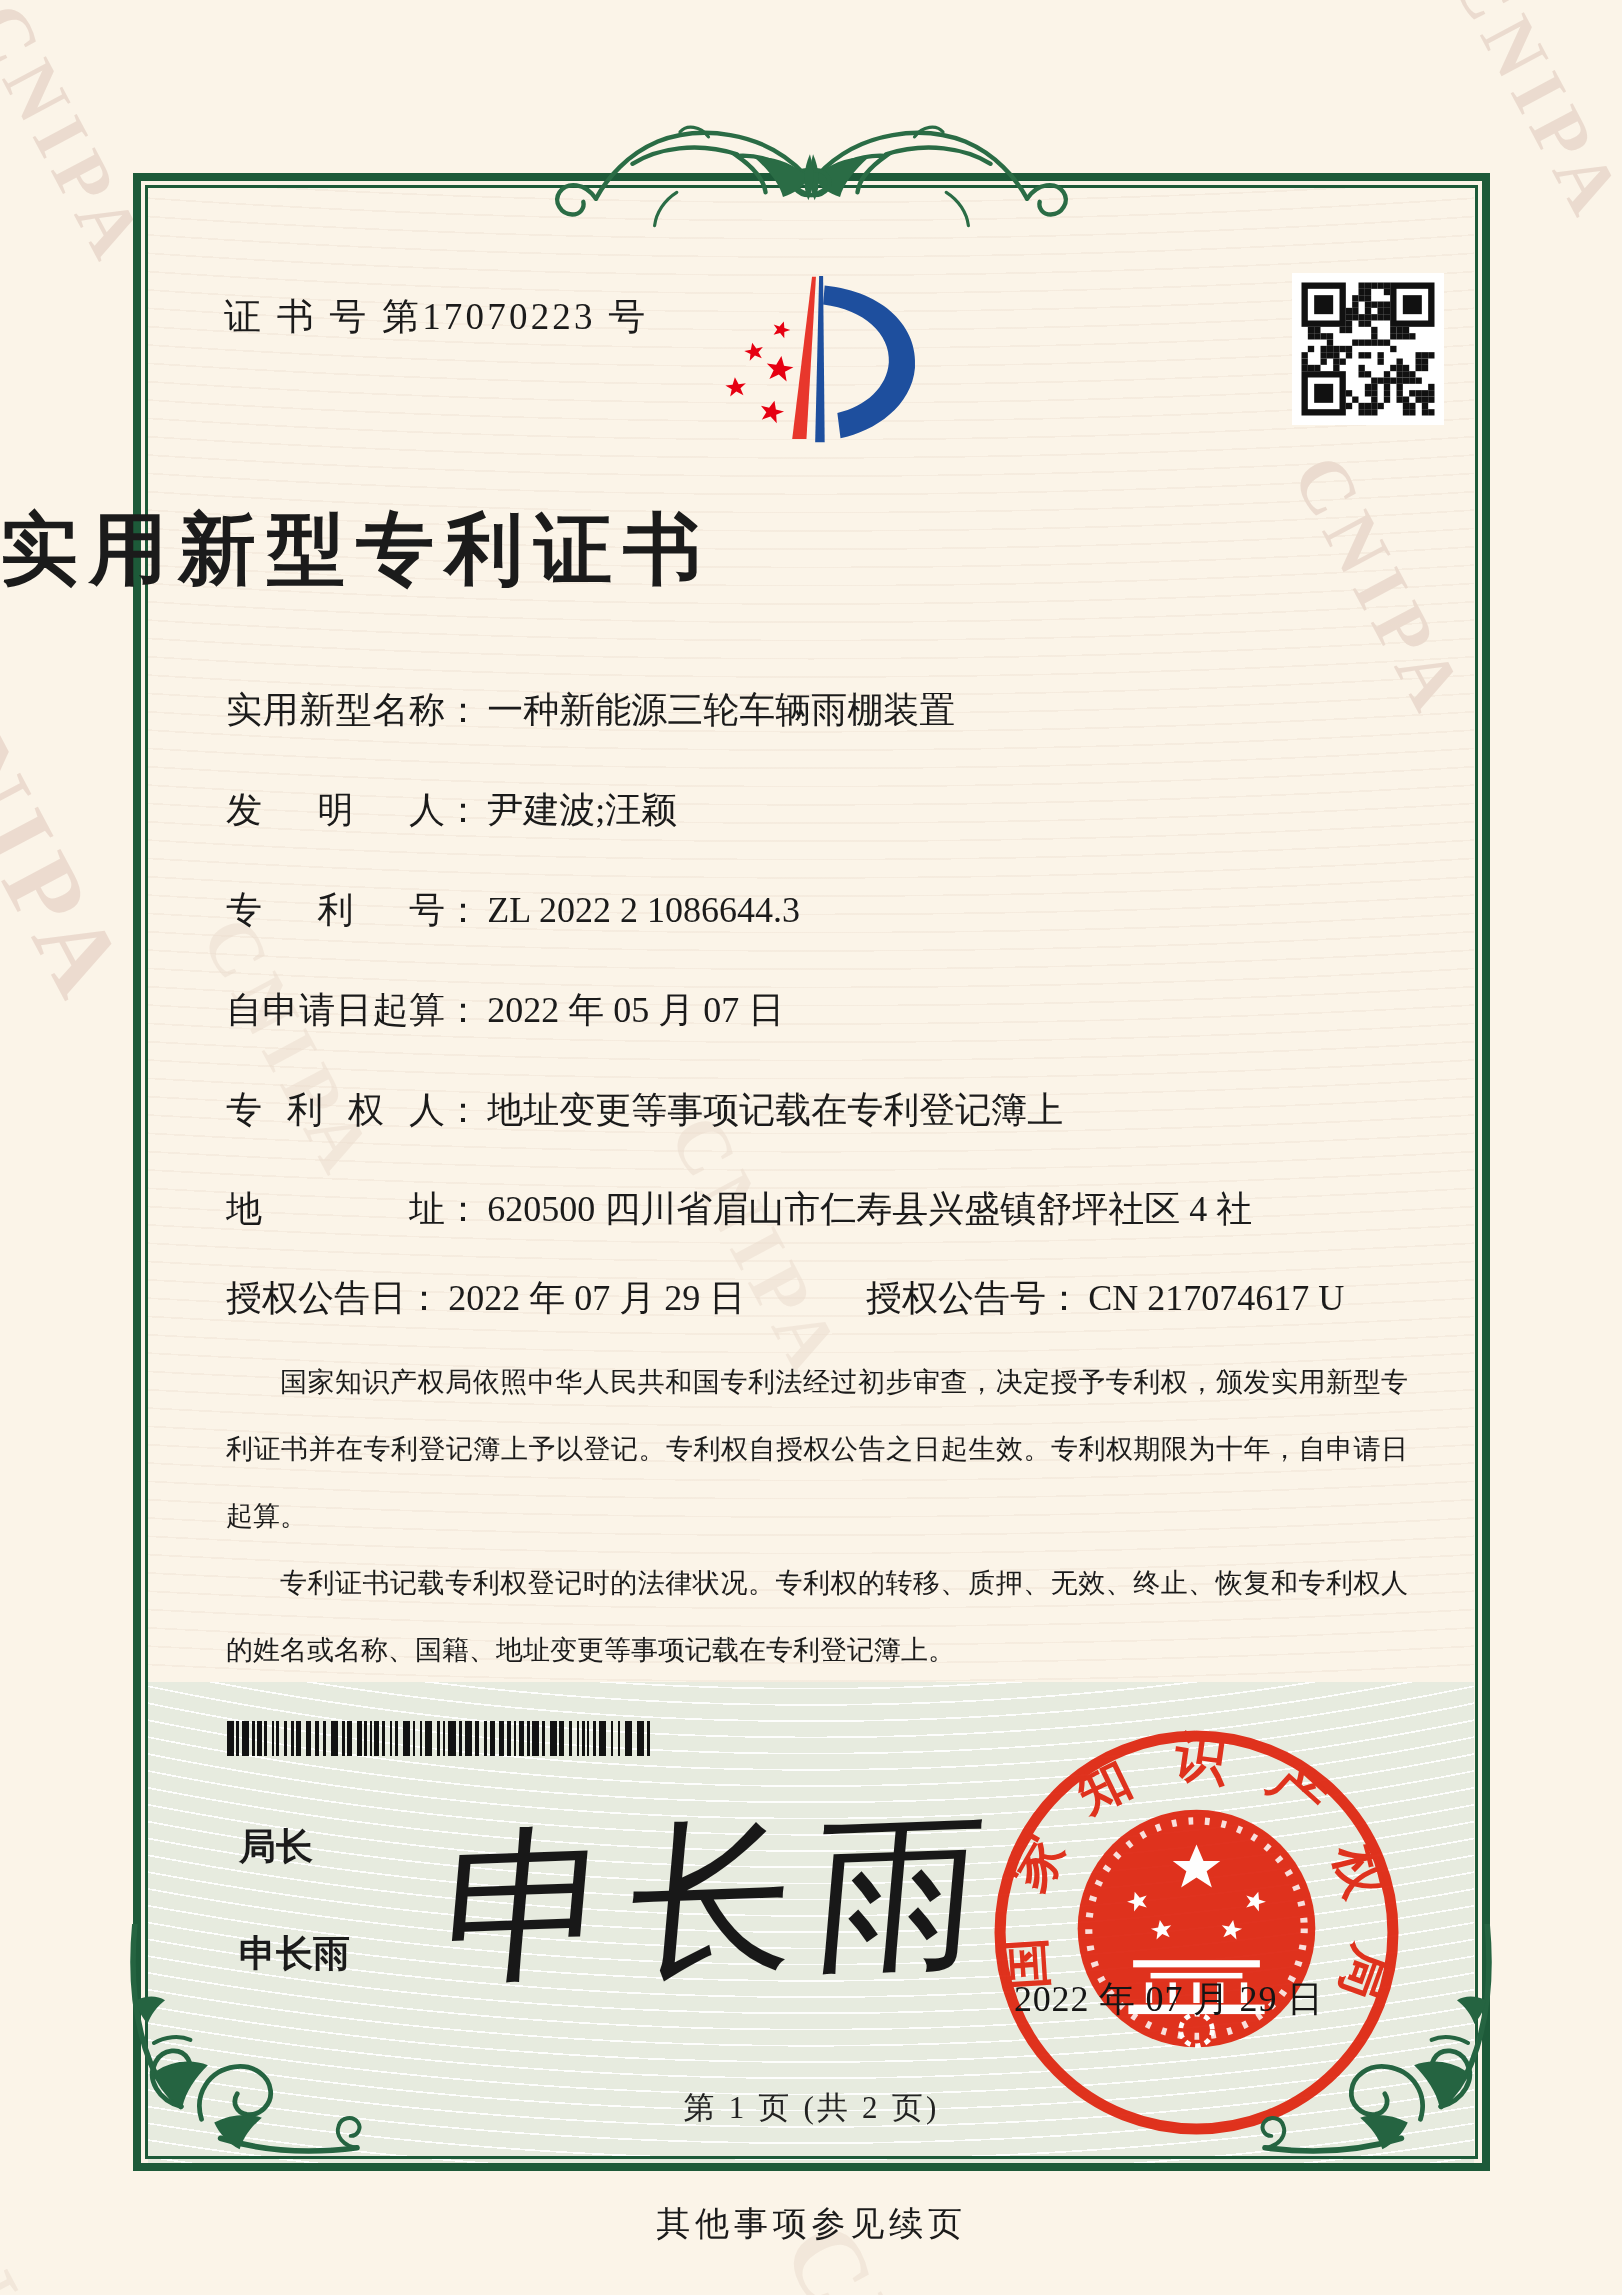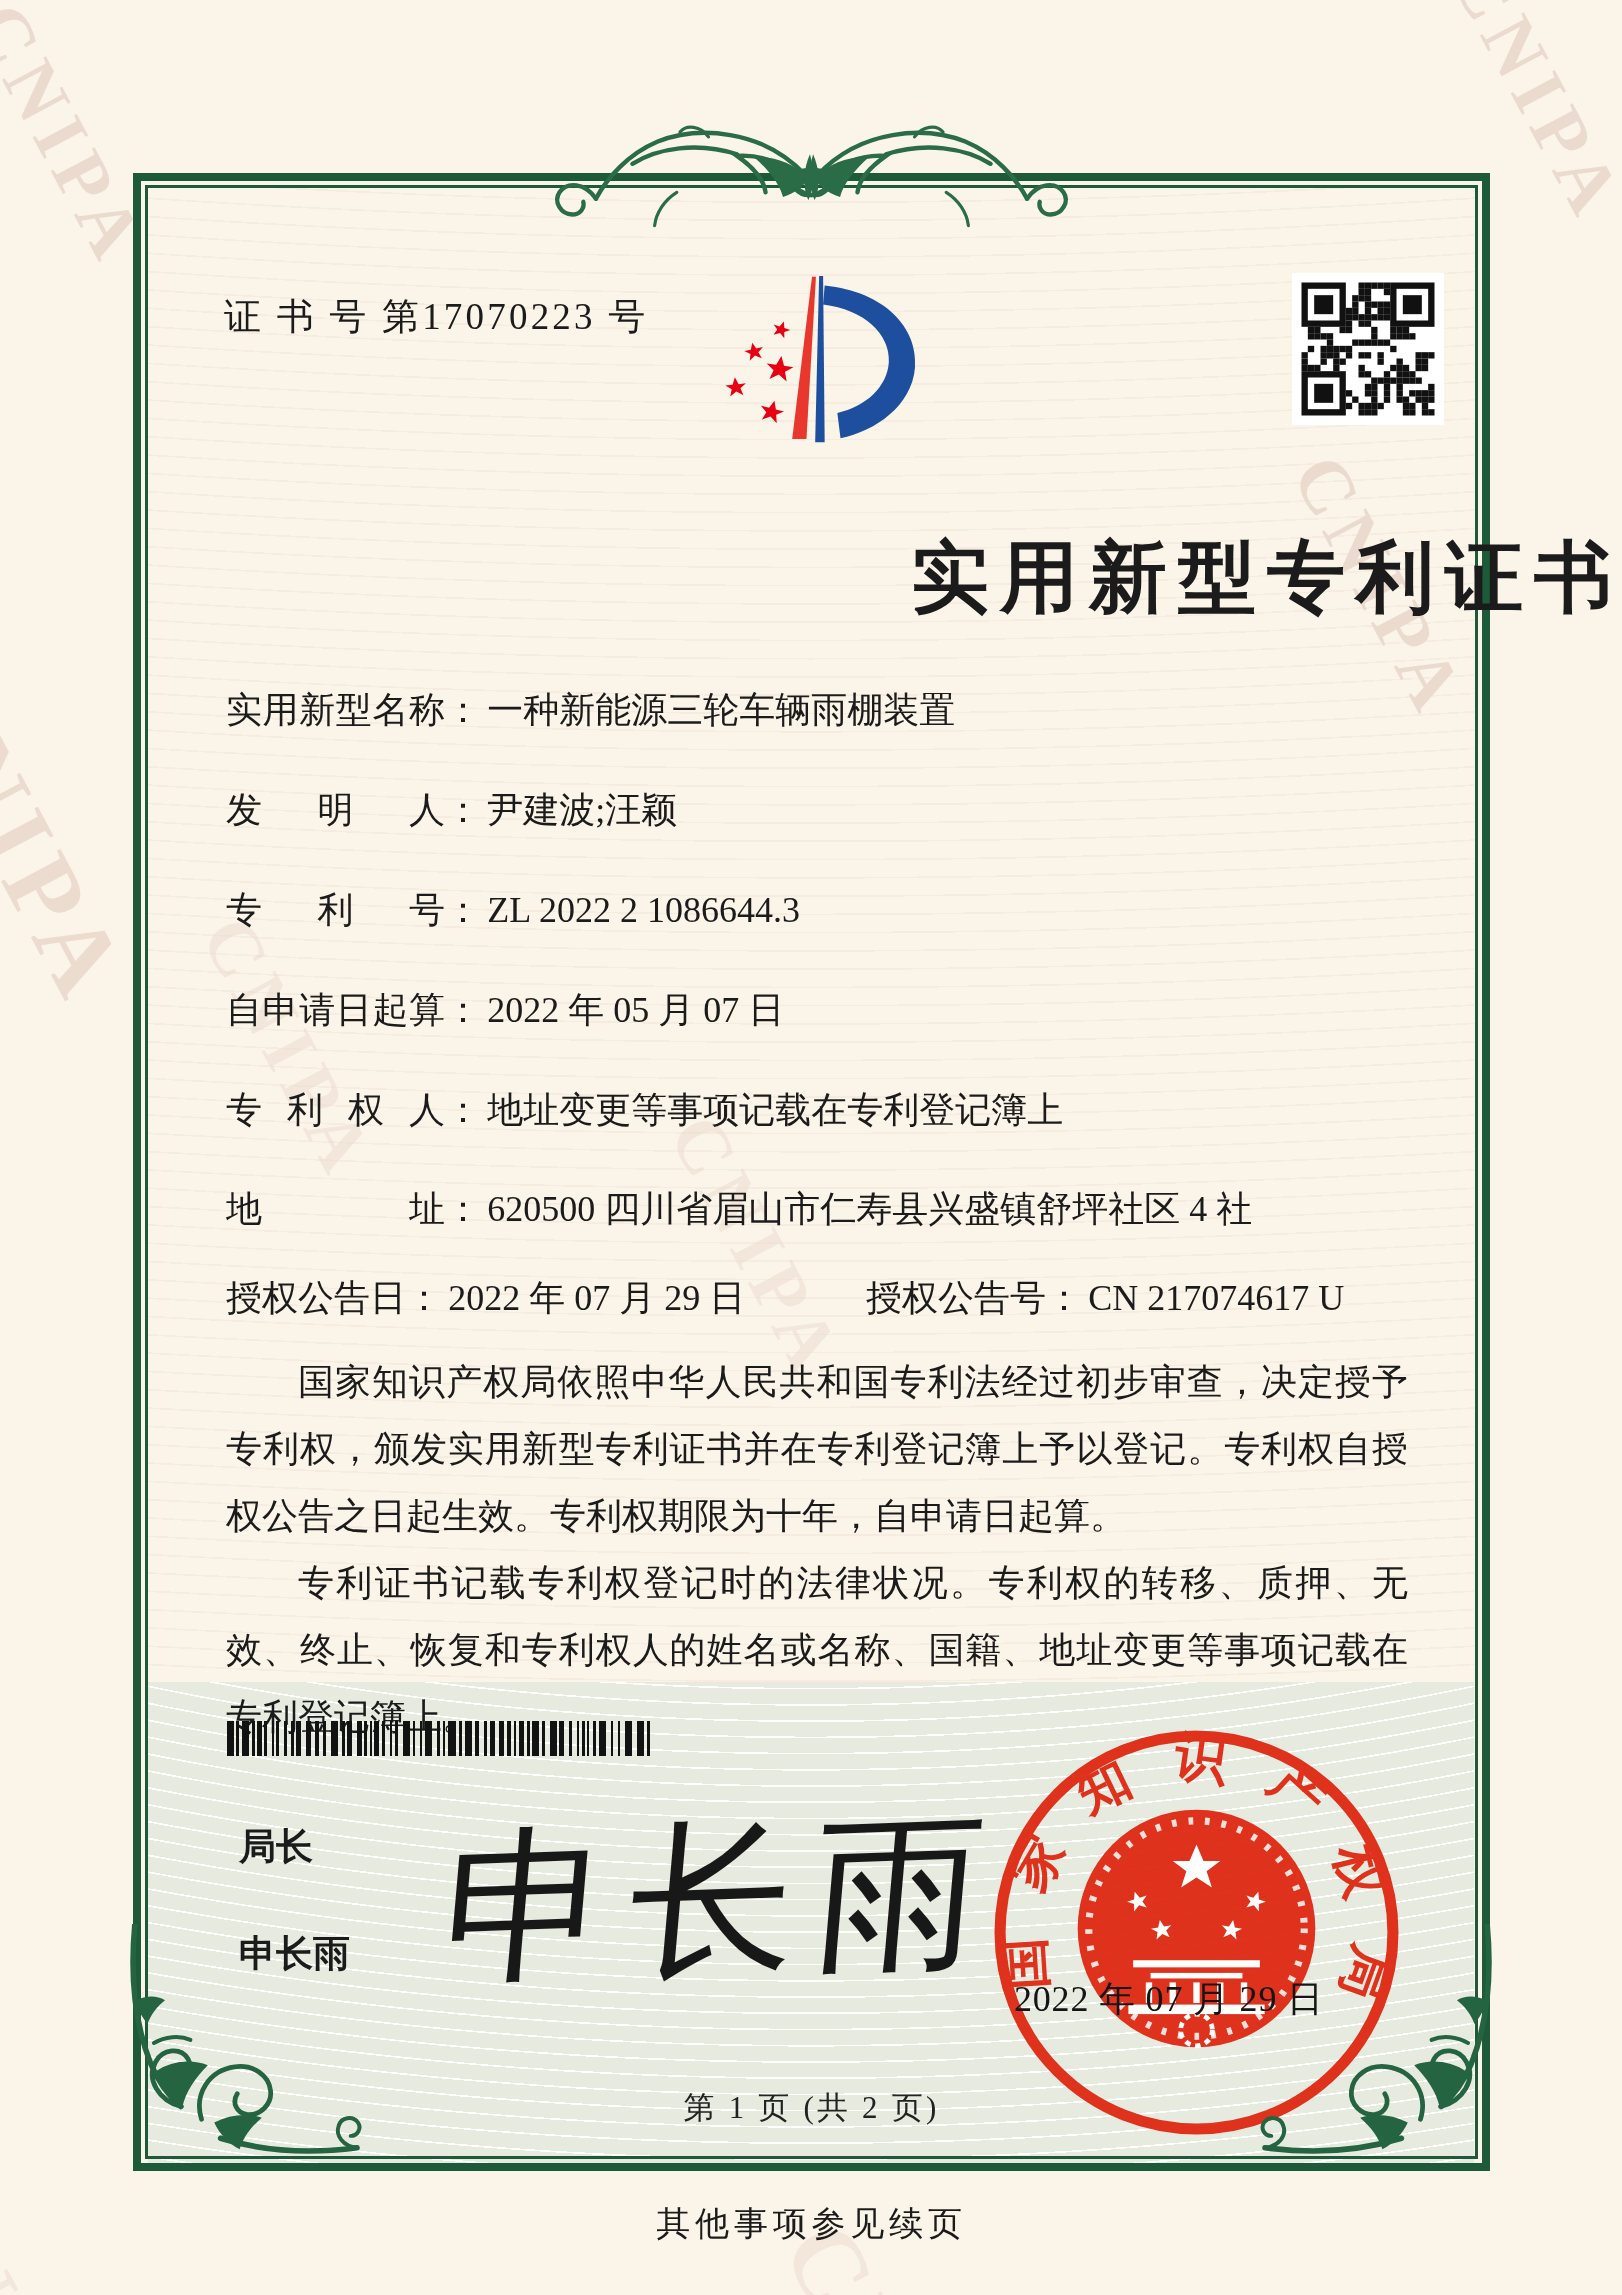--- a/index.html
+++ b/index.html
@@ -22,30 +22,30 @@
             rgba(255,255,255,.95) 0 2.4px, rgba(0,0,0,0) 2.4px 24px),
           #e7ebdf;}
   .softwaves{position:absolute;left:148px;top:185px;width:1326px;height:1498px;z-index:0;
         background:repeating-radial-gradient(ellipse 2694px 1822px at 50% -300%,
             rgba(235,220,205,.35) 0 2.4px, rgba(0,0,0,0) 2.4px 27px);}
   
   .certno{position:absolute;left:224px;top:292px;font-size:37px;letter-spacing:3.2px;z-index:3;text-align:center;}
   .logo{position:absolute;left:685px;top:268px;z-index:3;}
   .qr{position:absolute;left:1292px;top:273px;width:152px;height:152px;background:#fff;
       padding:0;z-index:3;}
-  .title{position:absolute;left:0;right:0;top:526px;text-align:right;font-size:78px;
+  .title{position:absolute;left:0;right:0;top:498px;text-align:left;font-size:78px;
          font-weight:bold;letter-spacing:11px;z-index:3;}
   
   .field{position:absolute;left:226px;font-size:36px;z-index:3;white-space:nowrap;}
   .spread{display:inline-block;width:219px;text-align:justify;text-align-last:justify;
           vertical-align:top;}
   .field .colon{display:inline-block;}
   .field .val{display:inline-block;margin-left:6.3px;}
   
-  .paras{position:absolute;left:226px;top:1349px;width:1182px;font-size:36px;
+  .paras{position:absolute;left:226px;top:1349px;width:1182px;font-size:27px;
          line-height:67px;text-align:justify;z-index:3;}
   .paras p{margin:0;text-indent:2em;}
   
   .barcode{position:absolute;left:227px;top:1721px;width:643px;height:35px;z-index:3;
            font-size:0;white-space:nowrap;}
   .role{position:absolute;left:239px;top:1822px;font-family:"Liberation Sans",sans-serif;
         font-weight:bold;font-size:37px;z-index:3;}
   .dirname{position:absolute;left:239px;top:1929px;font-family:"Liberation Sans",sans-serif;
         font-weight:bold;font-size:37px;z-index:3;}
   .autograph{position:absolute;left:444px;top:1789px;font-size:168px;letter-spacing:17.4px;

